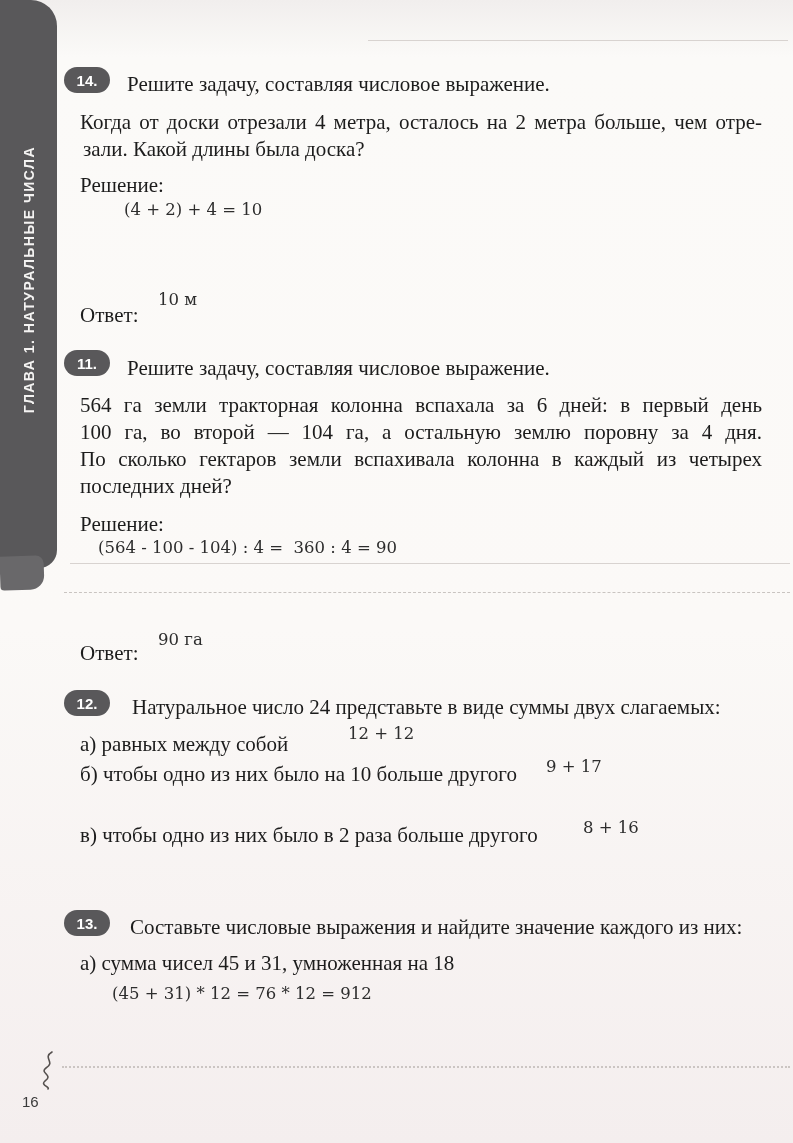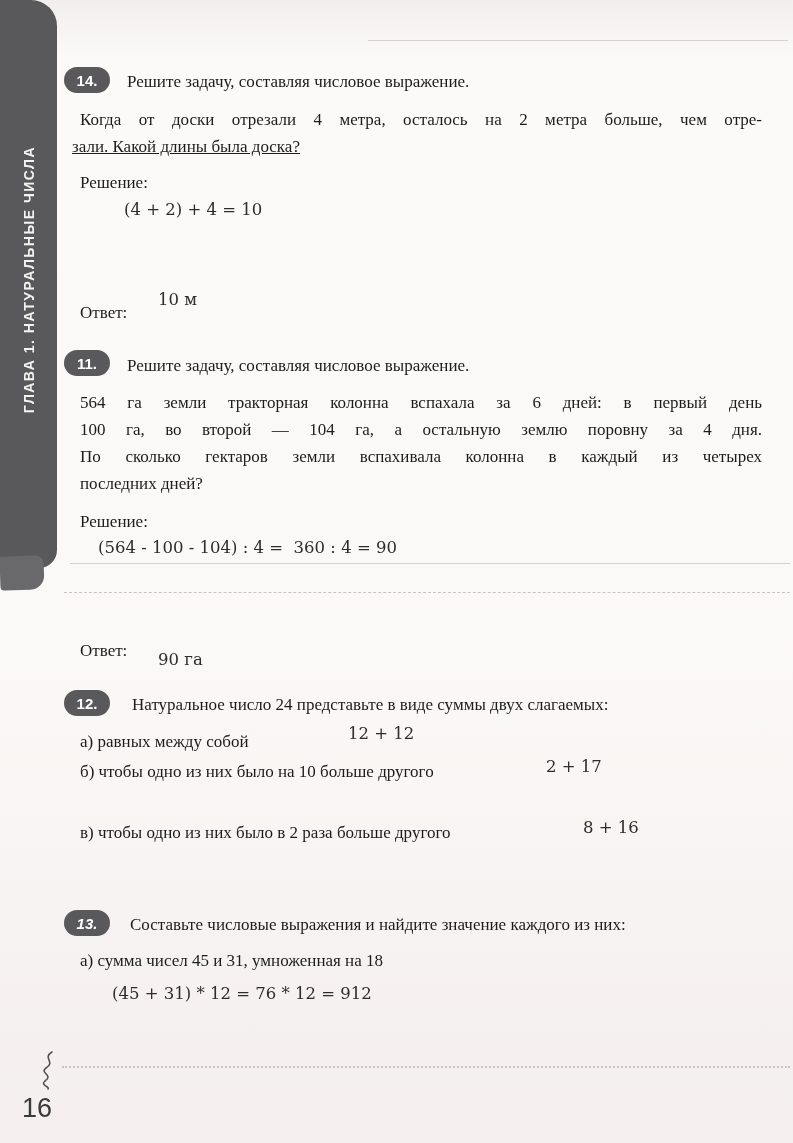--- a/index.html
+++ b/index.html
@@ -24,72 +24,72 @@
   .chapter span{
     writing-mode:vertical-rl;transform:rotate(180deg);
     font-family:"Liberation Sans",sans-serif;font-weight:bold;
     font-size:14px;letter-spacing:1.5px;color:#f4f3f2;white-space:nowrap;
   }
   .badge{
     width:46px;height:26px;background:#59585a;color:#fff;
     border-radius:13px;display:flex;align-items:center;justify-content:center;
     font-family:"Liberation Sans",sans-serif;font-weight:bold;font-size:15px;
   }
-  .t{font-size:17px;line-height:1.2;white-space:nowrap;}
+  .t{font-size:21px;line-height:1.2;white-space:nowrap;}
   .line{width:682px;white-space:normal;}
   .just{text-align:justify;text-align-last:justify;font-family:Liberation Serif, serif;}
   .hand{font-family:"DejaVu Serif",serif;font-size:16.5px;color:#2d2d2d;white-space:pre;}
   .faintline{height:0;border-top:1px solid #d8d3d0;}
   .faintdash{height:0;border-top:1px dashed #c9c4c1;}
   .dotline{height:0;border-top:2px dotted #a9a39f;opacity:.55;}
-  .pagenum{font-family:"Liberation Sans",sans-serif;font-size:27px;color:#3a3a3a;}
+  .pagenum{font-family:"Liberation Sans",sans-serif;font-size:15px;color:#3a3a3a;}
 </style>
 </head>
 <body>
 
 <div class="abs sidebar"></div>
 <div class="abs sidebar-tail"></div>
 <div class="abs chapter">
   <span>ГЛАВА 1. НАТУРАЛЬНЫЕ ЧИСЛА</span>
 </div>
 
 <div class="abs faintline" style="left:368px;top:40px;width:420px;"></div>
 
 <div class="abs badge" style="left:64px;top:67px;">14.</div>
 <div class="abs t" style="left:127px;top:72px;">Решите задачу, составляя числовое выражение.</div>
 <div class="abs t line just" style="left:80px;top:110px;">Когда от доски отрезали 4 метра, осталось на 2 метра больше, чем отре-</div>
-<div class="abs t line" style="left:72px;top:137px;text-decoration:underline;">зали. Какой длины была доска?</div>
+<div class="abs t line" style="left:83px;top:137px;">зали. Какой длины была доска?</div>
 <div class="abs t" style="left:80px;top:173px;">Решение:</div>
 <div class="abs hand" style="left:124px;top:200px;">(4 + 2) + 4 = 10</div>
 <div class="abs t" style="left:80px;top:303px;">Ответ:</div>
 <div class="abs hand" style="left:158px;top:290px;">10 м</div>
 
 <div class="abs badge" style="left:64px;top:350px;">11.</div>
 <div class="abs t" style="left:127px;top:356px;">Решите задачу, составляя числовое выражение.</div>
 <div class="abs t line just" style="left:80px;top:393px;">564 га земли тракторная колонна вспахала за 6 дней: в первый день</div>
 <div class="abs t line just" style="left:80px;top:420px;">100 га, во второй — 104 га, а остальную землю поровну за 4 дня.</div>
 <div class="abs t line just" style="left:80px;top:447px;">По сколько гектаров земли вспахивала колонна в каждый из четырех</div>
 <div class="abs t line" style="left:80px;top:474px;">последних дней?</div>
 <div class="abs t" style="left:80px;top:512px;">Решение:</div>
 <div class="abs hand" style="left:98px;top:538px;">(564 - 100 - 104) : 4 =  360 : 4 = 90</div>
 <div class="abs faintline" style="left:70px;top:563px;width:720px;"></div>
 <div class="abs faintdash" style="left:64px;top:592px;width:726px;"></div>
 <div class="abs t" style="left:80px;top:641px;">Ответ:</div>
-<div class="abs hand" style="left:158px;top:630px;margin-top:20px;">90 га</div>
+<div class="abs hand" style="left:158px;top:630px;">90 га</div>
 
 <div class="abs badge" style="left:64px;top:690px;">12.</div>
 <div class="abs t" style="left:132px;top:695px;">Натуральное число 24 представьте в виде суммы двух слагаемых:</div>
 <div class="abs t" style="left:80px;top:732px;">а) равных между собой</div>
 <div class="abs hand" style="left:348px;top:724px;">12 + 12</div>
 <div class="abs t" style="left:80px;top:762px;">б) чтобы одно из них было на 10 больше другого</div>
-<div class="abs hand" style="left:546px;top:757px;">2 + 17</div>
+<div class="abs hand" style="left:546px;top:757px;">9 + 17</div>
 <div class="abs t" style="left:80px;top:823px;">в) чтобы одно из них было в 2 раза больше другого</div>
 <div class="abs hand" style="left:583px;top:818px;">8 + 16</div>
 
-<div class="abs badge" style="left:64px;top:910px;font-style:italic;">13.</div>
+<div class="abs badge" style="left:64px;top:910px;">13.</div>
 <div class="abs t" style="left:130px;top:915px;">Составьте числовые выражения и найдите значение каждого из них:</div>
 <div class="abs t" style="left:80px;top:951px;">а) сумма чисел 45 и 31, умноженная на 18</div>
 <div class="abs hand" style="left:112px;top:984px;">(45 + 31) * 12 = 76 * 12 = 912</div>
 
 <div class="abs dotline" style="left:62px;top:1066px;width:728px;"></div>
 <svg class="abs" style="left:36px;top:1050px;" width="26" height="40" viewBox="0 0 26 40">
   <path d="M16,2 C6,8 20,12 10,18 C3,23 18,25 9,31 C4,35 14,37 12,39" fill="none" stroke="#55504e" stroke-width="1.6" stroke-linecap="round"></path>
 </svg>
 <div class="abs pagenum" style="left:22px;top:1093px;">16</div>
 

